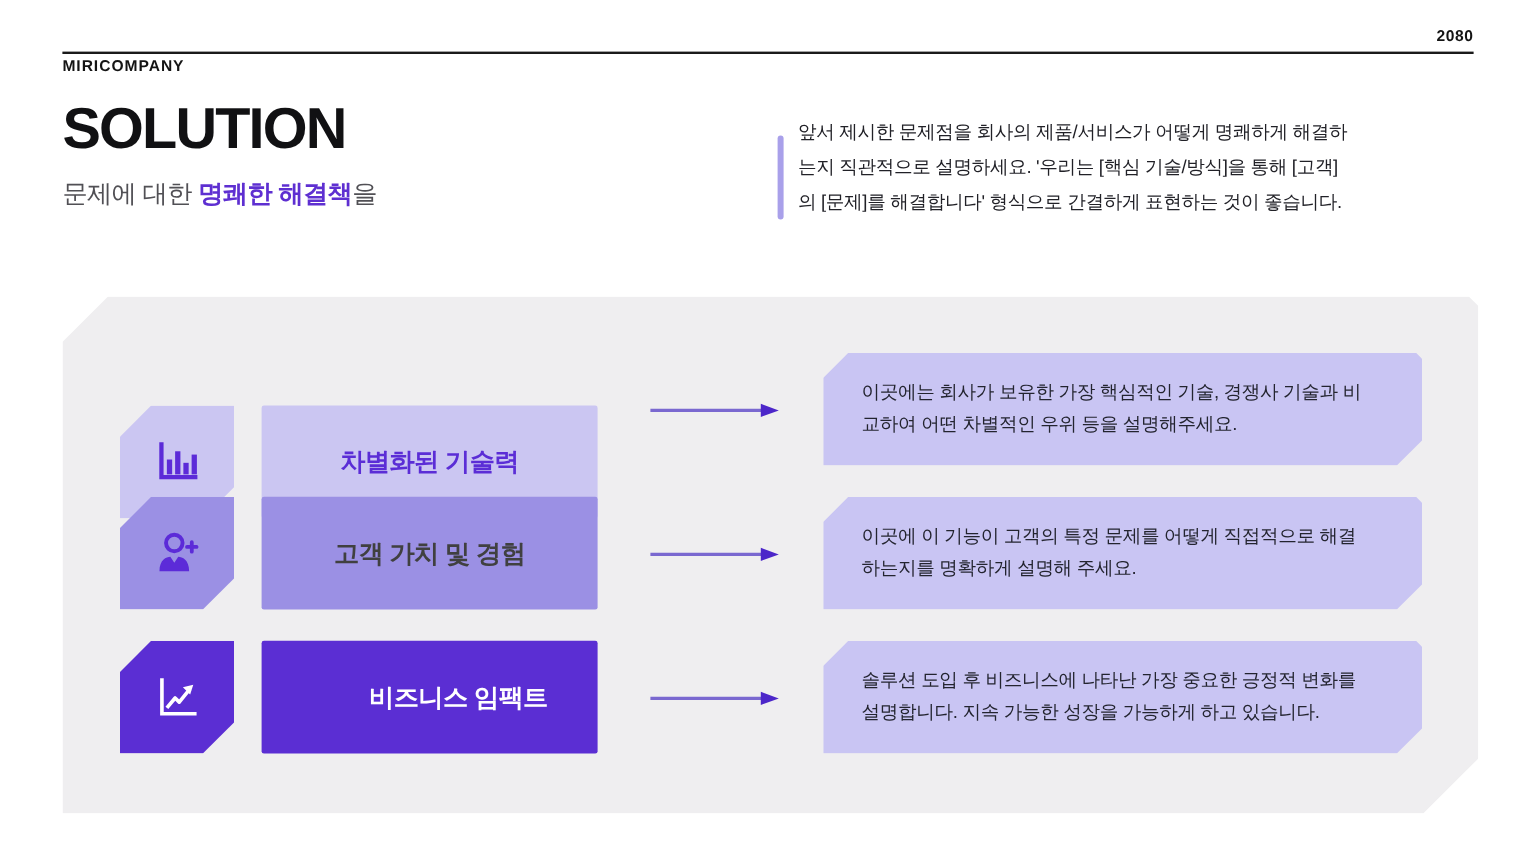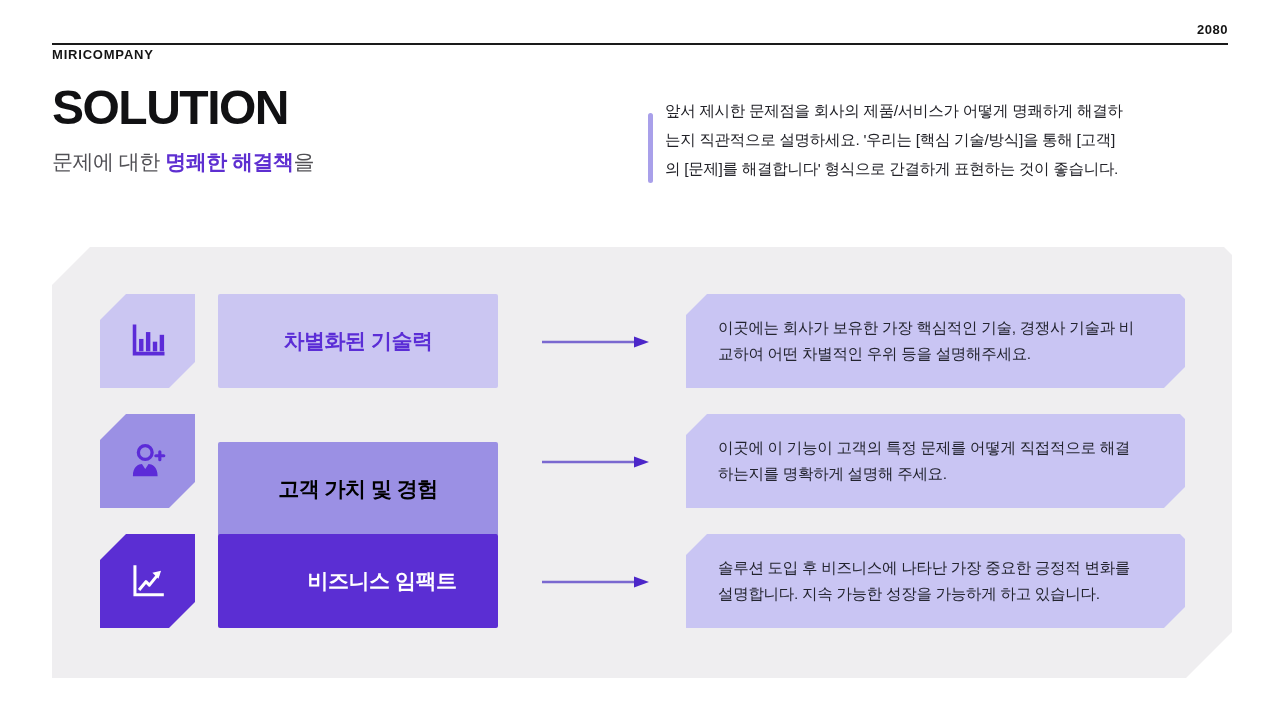--- a/index.html
+++ b/index.html
@@ -88,25 +88,25 @@
     position: absolute; left: 540px; width: 110px; height: 14px;
   }
 
   .row-1 .icon-box, .row-1 .label-box, .row-1 .desc-box { top: 294px; }
   .row-2 .icon-box, .row-2 .label-box, .row-2 .desc-box { top: 414px; }
   .row-3 .icon-box, .row-3 .label-box, .row-3 .desc-box { top: 534px; }
   .row-1 .arrow { top: 335px; }
   .row-2 .arrow { top: 455px; }
   .row-3 .arrow { top: 575px; }
 
-  .tone-light  .icon-box, .tone-light  .label-box { background: #cbc6f2; }
+  .tone-light  .icon-box, .tone-light  .label-box { background: #cbc6f2; margin-top: 44px; }
   .tone-medium .icon-box, .tone-medium .label-box { background: #9b90e4; }
   .tone-dark   .icon-box, .tone-dark   .label-box { background: #5b2ed3; }
   .tone-light  .label-box { color: #5b2dd6; }
-  .tone-medium .label-box { color: #000000; margin-top: 28px; }
+  .tone-medium .label-box { color: #404040; }
   .tone-dark   .label-box { color: #ffffff; padding-left: 48px; }
   .tone-light  .icon-box svg, .tone-medium .icon-box svg { color: #5c2bd8; }
   .tone-dark   .icon-box svg { color: #ffffff; }
 </style>
 </head>
 <body>
 
 <div class="page">
 
   <div class="header-company">MIRICOMPANY</div>

